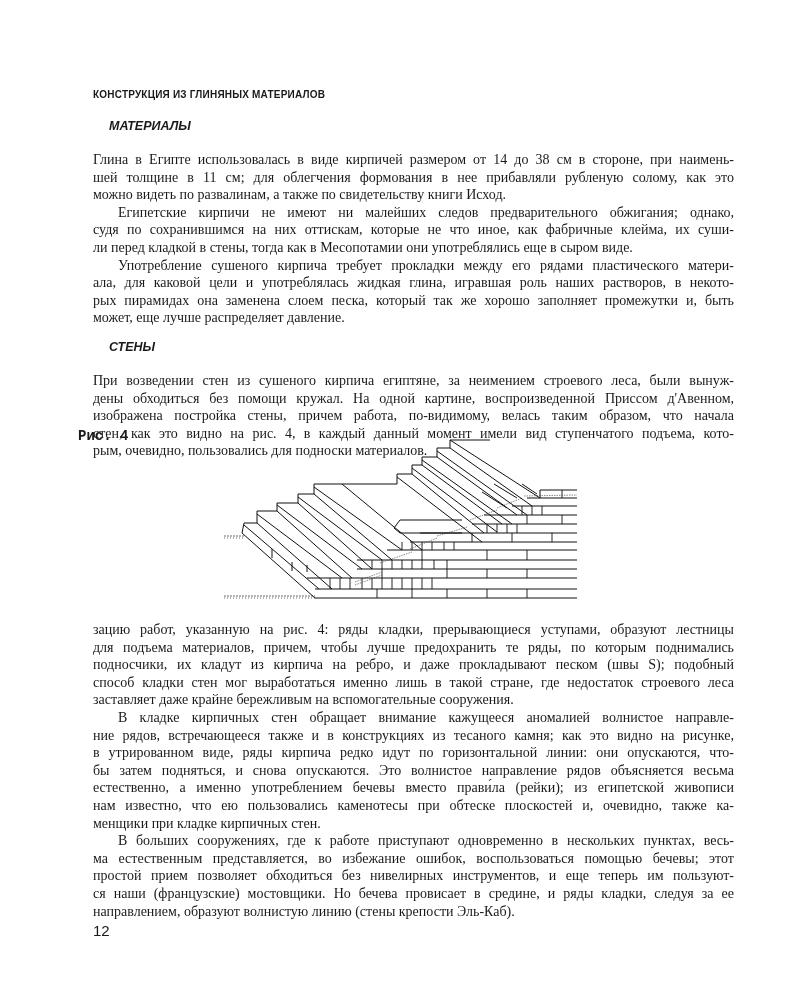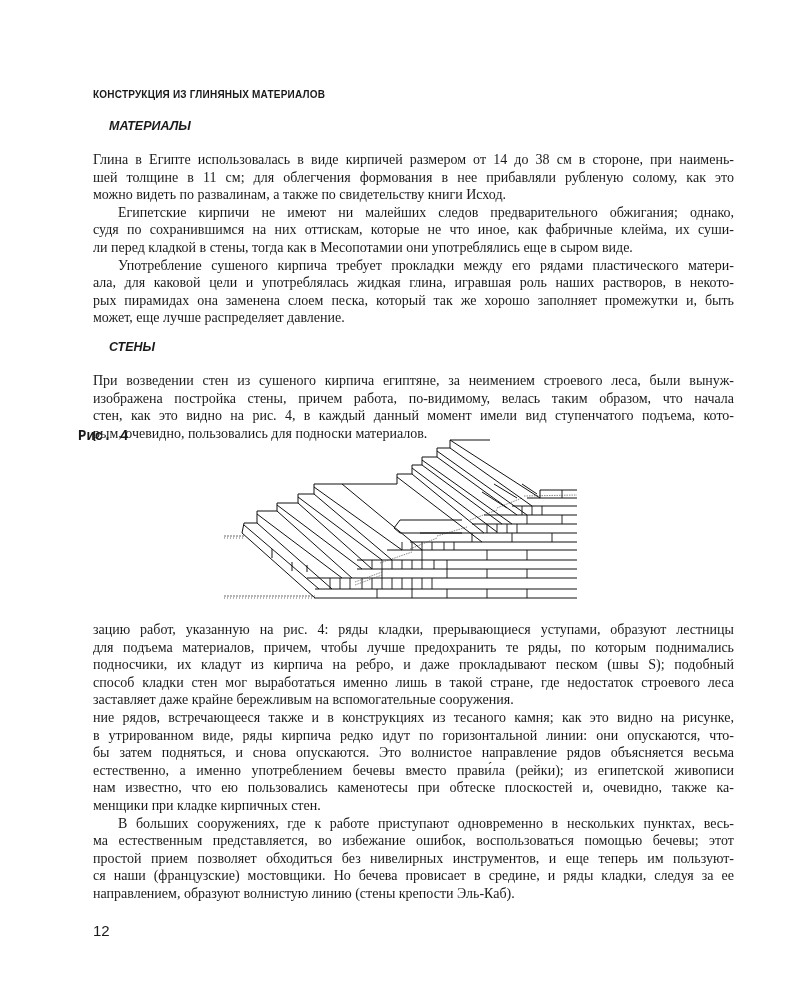--- a/index.html
+++ b/index.html
@@ -52,20 +52,21 @@
     <span class="line indent">Употребление сушеного кирпича требует прокладки между его рядами пластического матери-</span>
     <span class="line">ала, для каковой цели и употреблялась жидкая глина, игравшая роль наших растворов, в некото-</span>
     <span class="line">рых пирамидах она заменена слоем песка, который так же хорошо заполняет промежутки и, быть</span>
     <span class="line last">может, еще лучше распределяет давление.</span>
   </p>
 
   <h2 class="section-head sh2">СТЕНЫ</h2>
 
   <p class="para">
     <span class="line">При возведении стен из сушеного кирпича египтяне, за неимением строевого леса, были вынуж-</span>
+    <span class="line">дены обходиться без помощи кружал. На одной картине, воспроизведенной Приссом д'Авенном,</span>
     <span class="line">изображена постройка стены, причем работа, по-видимому, велась таким образом, что начала</span>
     <span class="line">стен, как это видно на рис. 4, в каждый данный момент имели вид ступенчатого подъема, кото-</span>
     <span class="line last">рым, очевидно, пользовались для подноски материалов.</span>
   </p>
 </div>
 
 <div class="fig-label">Рис. 4</div>
 
 <svg class="figure" viewBox="0 0 360 172" xmlns="http://www.w3.org/2000/svg" fill="none" stroke="#111" stroke-width="1">
 
@@ -200,20 +201,21 @@
 
 <div class="para2">
   <p class="para">
     <span class="line">зацию работ, указанную на рис. 4: ряды кладки, прерывающиеся уступами, образуют лестницы</span>
     <span class="line">для подъема материалов, причем, чтобы лучше предохранить те ряды, по которым поднимались</span>
     <span class="line">подносчики, их кладут из кирпича на ребро, и даже прокладывают песком (швы S); подобный</span>
     <span class="line">способ кладки стен мог выработаться именно лишь в такой стране, где недостаток строевого леса</span>
     <span class="line last">заставляет даже крайне бережливым на вспомогательные сооружения.</span>
   </p>
   <p class="para">
+    <span class="line indent">В кладке кирпичных стен обращает внимание кажущееся аномалией волнистое направле-</span>
     <span class="line">ние рядов, встречающееся также и в конструкциях из тесаного камня; как это видно на рисунке,</span>
     <span class="line">в утрированном виде, ряды кирпича редко идут по горизонтальной линии: они опускаются, что-</span>
     <span class="line">бы затем подняться, и снова опускаются. Это волнистое направление рядов объясняется весьма</span>
     <span class="line">естественно, а именно употреблением бечевы вместо прави́ла (рейки); из египетской живописи</span>
     <span class="line">нам известно, что ею пользовались каменотесы при обтеске плоскостей и, очевидно, также ка-</span>
     <span class="line last">менщики при кладке кирпичных стен.</span>
   </p>
   <p class="para">
     <span class="line indent">В больших сооружениях, где к работе приступают одновременно в нескольких пунктах, весь-</span>
     <span class="line">ма естественным представляется, во избежание ошибок, воспользоваться помощью бечевы; этот</span>

